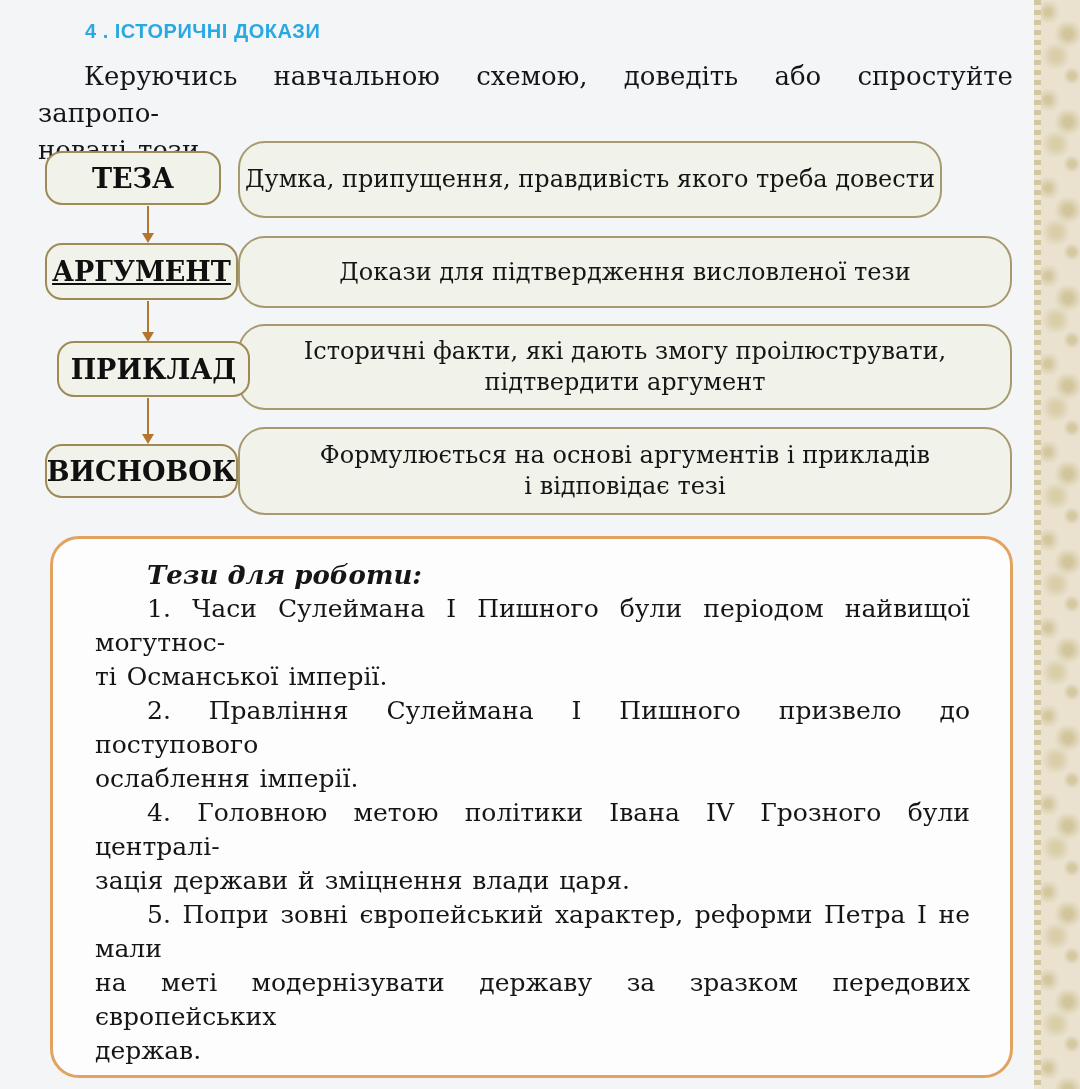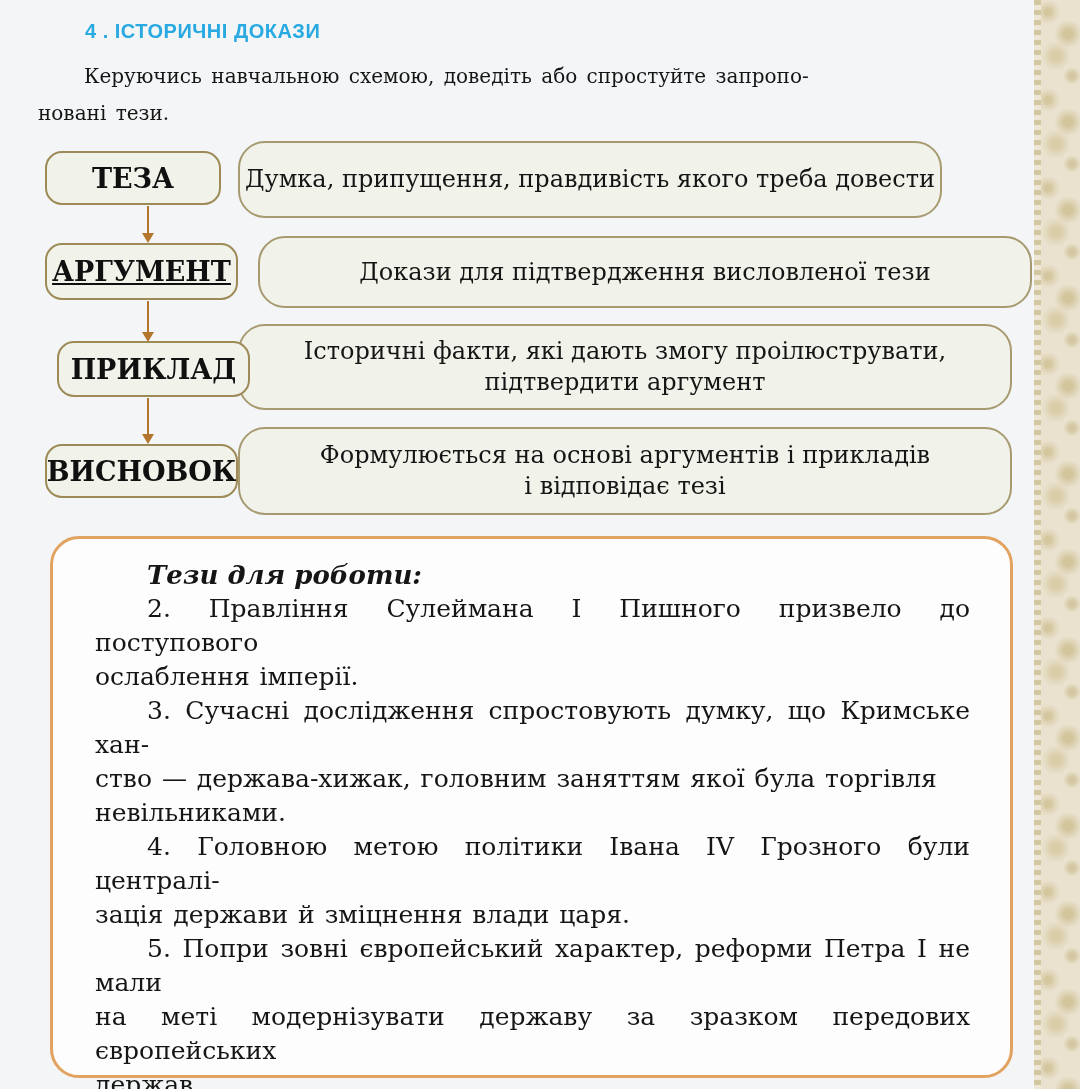--- a/index.html
+++ b/index.html
@@ -31,21 +31,21 @@
 
   .heading{
     position:absolute;left:85px;top:20px;margin:0;
     font-family:"Liberation Sans", sans-serif;
     font-size:20px;font-weight:bold;letter-spacing:.5px;
     color:#29a9e1;
   }
 
   .intro{
     position:absolute;left:38px;top:58px;width:975px;margin:0;
-    font-size:20px;line-height:37px;word-spacing:3px;
+    font-size:26px;line-height:37px;word-spacing:3px;
     white-space:pre-line;text-indent:46px;text-align:justify;
   }
 
   .scheme{position:absolute;inset:0;}
   .term{
     position:absolute;box-sizing:border-box;
     background:#f1f3eb;border:2px solid #9d8a57;border-radius:17px;
     display:flex;align-items:center;justify-content:center;
     font-size:27px;font-weight:bold;color:#101010;
     z-index:2;
@@ -55,21 +55,21 @@
     background:#f1f3eb;border:2px solid #a79a70;border-radius:27px;
     display:flex;align-items:center;justify-content:center;
     font-size:24px;line-height:31px;text-align:center;white-space:pre-line;
     color:#151515;z-index:1;
   }
   .t1{left:45px;top:151px;width:176px;height:54px;}
   .t2{left:45px;top:243px;width:193px;height:57px;text-decoration:underline;}
   .t3{left:45px;top:341px;width:193px;height:56px;margin-left:12px;}
   .t4{left:45px;top:444px;width:193px;height:54px;}
   .d1{left:238px;top:141px;width:704px;height:77px;}
-  .d2{left:238px;top:236px;width:774px;height:72px;margin-left:20px;}
+  .d2{left:238px;top:236px;width:774px;height:72px;}
   .d3{left:238px;top:324px;width:774px;height:86px;}
   .d4{left:238px;top:427px;width:774px;height:88px;}
 
   .arrow{position:absolute;left:147px;width:2px;background:#b4762e;z-index:0;}
   .arrow::after{
     content:"";position:absolute;left:-5px;bottom:-9px;
     border-left:6px solid transparent;border-right:6px solid transparent;
     border-top:10px solid #b4762e;
   }
   .a1{top:206px;height:28px;}
@@ -121,25 +121,24 @@
 
     <div class="arrow a3"></div>
 
     <div class="term t4">ВИСНОВОК</div>
     <div class="desc d4">Формулюється на основі аргументів і прикладів
 і відповідає тезі</div>
   </div>
 
   <div class="theses-box">
     <p class="theses-title">Тези для роботи:</p>
+    <p class="thesis">1. Часи Сулеймана І Пишного були періодом найвищої могутнос-
+ті Османської імперії.</p>
     <p class="thesis">2. Правління Сулеймана І Пишного призвело до поступового
 ослаблення імперії.</p>
-    <p class="thesis">3. Сучасні дослідження спростовують думку, що Кримське хан-
-ство — держава-хижак, головним заняттям якої була торгівля
-невільниками.</p>
     <p class="thesis">4. Головною метою політики Івана IV Грозного були централі-
 зація держави й зміцнення влади царя.</p>
     <p class="thesis">5. Попри зовні європейський характер, реформи Петра І не мали
 на меті модернізувати державу за зразком передових європейських
 держав.</p>
 
   </div>
 
 </div>
 

